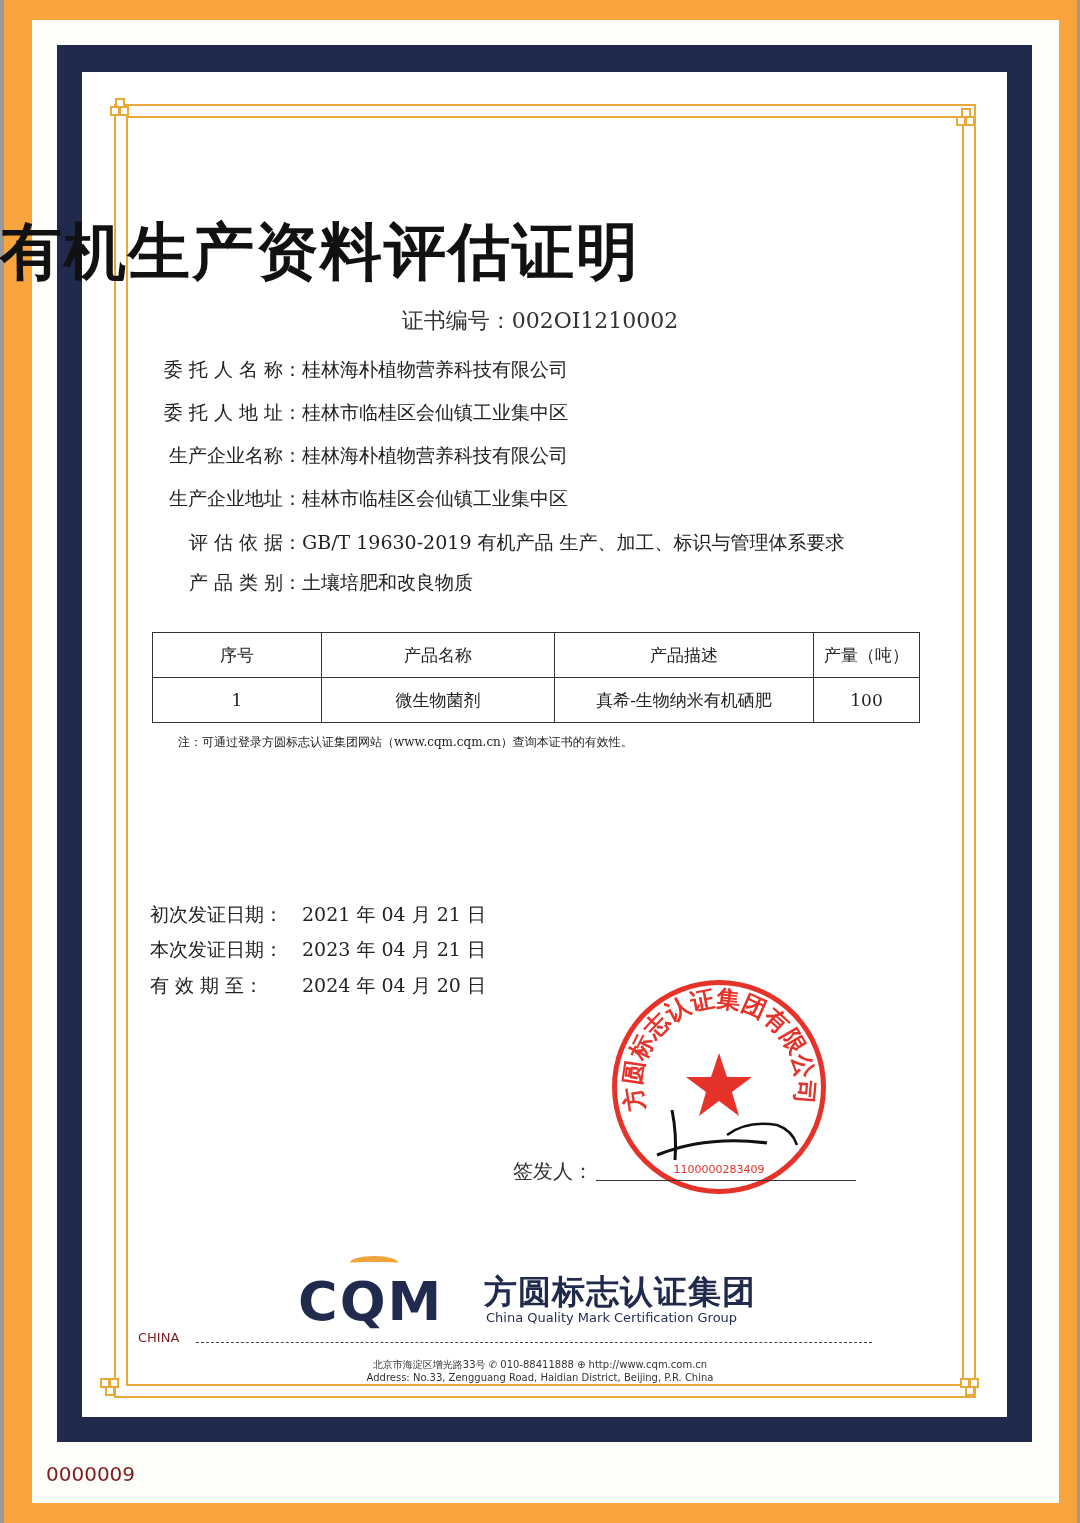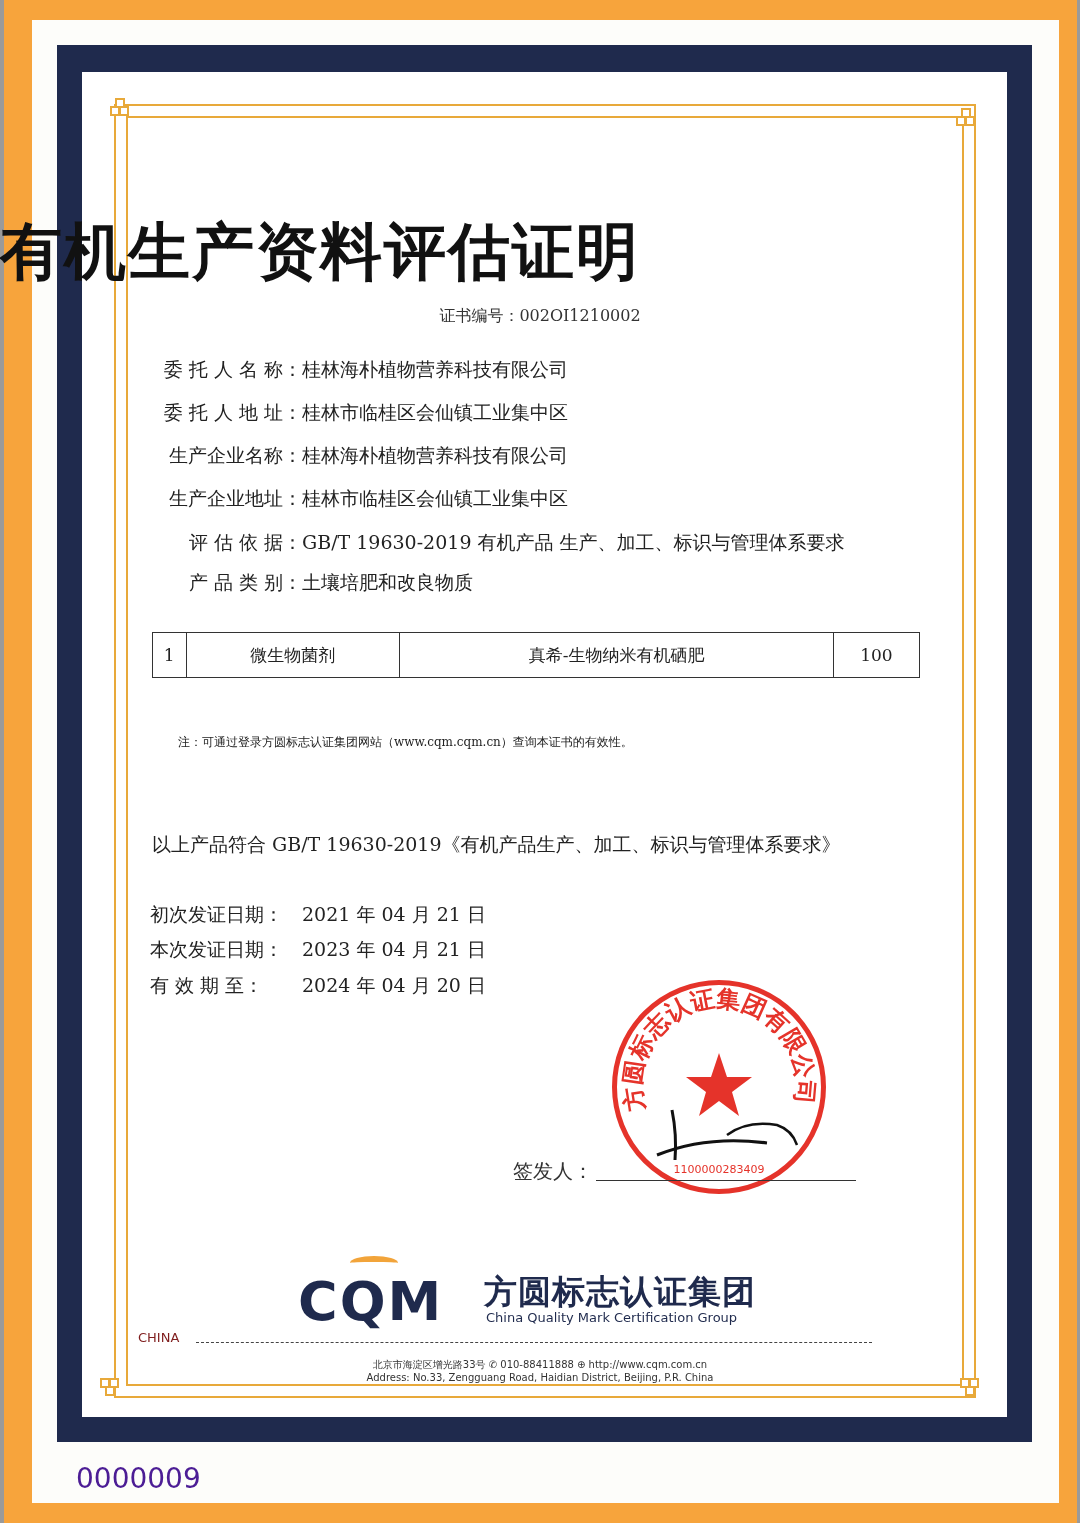--- a/index.html
+++ b/index.html
@@ -8,41 +8,41 @@
   .orange { position:absolute; left:4px; top:0; width:1073px; height:1523px; background:#f7a43c; }
   .white-gap { position:absolute; left:32px; top:20px; width:1027px; height:1483px; background:#fdfdfa; }
   .navy { position:absolute; left:57px; top:45px; width:975px; height:1397px; background:#1f2a4d; }
   .paper { position:absolute; left:82px; top:72px; width:925px; height:1345px; background:#fff; }
   .gold-frame-outer { position:absolute; left:114px; top:104px; width:862px; height:1294px; border:2px solid #e8a93a; box-sizing:border-box; }
   .gold-frame-inner { position:absolute; left:126px; top:116px; width:838px; height:1270px; border:2px solid #e8a93a; box-sizing:border-box; }
   .corner { position:absolute; width:22px; height:22px; }
   .corner i { position:absolute; width:10px; height:10px; border:2px solid #e8a93a; background:#fff; box-sizing:border-box; }
   .title { position:absolute; left:0; width:1080px; top:210px; text-align:left; font-family:"DejaVu Sans", sans-serif;
            font-weight:bold; font-size:62px; letter-spacing:2px; color:#111; }
-  .certno { position:absolute; left:0; width:1080px; top:306px; text-align:center; font-size:16px; color:#333; }
+  .certno { position:absolute; left:0; width:1080px; top:306px; text-align:center; font-size:22px; color:#333; }
   .field { position:absolute; left:150px; font-size:19px; color:#222; white-space:nowrap; }
   .field .lbl { display:inline-block; width:152px; letter-spacing:0;text-align:right; }
   table.products { position:absolute; left:152px; top:632px; width:768px; border-collapse:collapse; font-size:17px; }
   table.products td, table.products th { border:1.5px solid #333; text-align:center; font-weight:normal; height:42px; color:#222; }
   .note { position:absolute; left:142px; top:734px; font-size:12px; color:#222;margin-left:36px; }
   .stmt { position:absolute; left:152px; top:833px; font-size:19px; line-height:23px; color:#222; width:780px; }
   .date { position:absolute; left:150px; font-size:19px; color:#222; }
   .date .lbl { display:inline-block; width:152px; }
   .seal { position:absolute; left:612px; top:980px; width:214px; height:214px; border-radius:50%; border:5px solid #e5332a; box-sizing:border-box; }
   .signer { position:absolute; left:513px; top:1158px; font-size:20px; font-family:Liberation Mono, monospace; color:#333; }
   .sigline { position:absolute; left:596px; top:1180px; width:260px; height:1px; background:#333; }
   .cqm { position:absolute; left:298px; top:1270px; font-family:"DejaVu Sans", sans-serif; font-weight:bold; font-size:54px; color:#1f2a4d; letter-spacing:2px; }
   .cqm-arc { position:absolute; left:350px; top:1256px; width:48px; height:14px; border-top:6px solid #f2a43a; border-radius:50% 50% 0 0; box-sizing:border-box; }
   .cn-name { position:absolute; left:484px; top:1270px; font-family:"DejaVu Sans", sans-serif; font-weight:bold; font-size:33px; color:#1f2a4d; letter-spacing:1px; }
   .en-name { position:absolute; left:486px; top:1310px; font-family:"DejaVu Sans", sans-serif; font-size:13px; color:#1f2a4d; }
   .dash { position:absolute; left:196px; top:1342px; width:676px; border-top:1.5px dashed #444; }
   .china { position:absolute; left:138px; top:1330px; font-family:"DejaVu Sans", sans-serif; font-size:13px; color:#7f1d1d; }
   .contact { position:absolute; left:0; width:1080px; top:1358px; text-align:center; font-family:"DejaVu Sans", sans-serif; font-size:10px; color:#333; }
   .addr { position:absolute; left:0; width:1080px; top:1372px; text-align:center; font-family:"DejaVu Sans", sans-serif; font-size:10px; color:#333; }
-  .serial { position:absolute; left:46px; top:1462px; font-family:"DejaVu Sans", sans-serif; font-size:28px; color:#4c1d95;margin-left:30px; }
+  .serial { position:absolute; left:46px; top:1462px; font-family:"DejaVu Sans", sans-serif; font-size:20px; color:#7f1d1d; }
 </style>
 </head>
 <body>
 
 <div class="orange"></div>
 <div class="white-gap"></div>
 <div class="navy"></div>
 <div class="paper"></div>
 <div class="gold-frame-outer"></div>
 <div class="gold-frame-inner"></div>
@@ -75,33 +75,38 @@
 
 <div class="field" style="top:357px"><span class="lbl">委 托 人 名 称：</span><span>桂林海朴植物营养科技有限公司</span></div>
 <div class="field" style="top:400px"><span class="lbl">委 托 人 地 址：</span><span>桂林市临桂区会仙镇工业集中区</span></div>
 <div class="field" style="top:443px"><span class="lbl">生产企业名称：</span><span>桂林海朴植物营养科技有限公司</span></div>
 <div class="field" style="top:486px"><span class="lbl">生产企业地址：</span><span>桂林市临桂区会仙镇工业集中区</span></div>
 <div class="field" style="top:530px"><span class="lbl">评 估 依 据：</span><span>GB/T 19630-2019 有机产品 生产、加工、标识与管理体系要求</span></div>
 <div class="field" style="top:570px"><span class="lbl">产 品 类 别：</span><span>土壤培肥和改良物质</span></div>
 
 <table class="products">
   <tbody>
+      <tr>
+    <th style="width:166px">序号</th>
+    <th style="width:230px">产品名称</th>
+    <th style="width:256px">产品描述</th>
+    <th>产量（吨）</th>
+  </tr>
   <tr>
     <td>1</td>
     <td>微生物菌剂</td>
     <td>真希-生物纳米有机硒肥</td>
     <td>100</td>
   </tr>
 </tbody>
   </table>
 
 <div class="note">注：可通过登录方圆标志认证集团网站（www.cqm.cqm.cn）查询本证书的有效性。</div>
 
 <div class="stmt">
-  <div>以上产品符合 GB/T 19630-2019《有机产品生产、加工、标识与管理体系要求》</div>
 </div>
 
 <div class="date" style="top:902px"><span class="lbl">初次发证日期：</span><span>2021 年 04 月 21 日</span></div>
 <div class="date" style="top:937px"><span class="lbl">本次发证日期：</span><span>2023 年 04 月 21 日</span></div>
 <div class="date" style="top:973px"><span class="lbl">有 效 期 至：</span><span>2024 年 04 月 20 日</span></div>
 
 <div class="seal">
   <svg width="204" height="204" viewBox="0 0 204 204">
     <defs>
         <path id="arc" d="M 30 130 A 78 78 0 1 1 174 130"></path>

